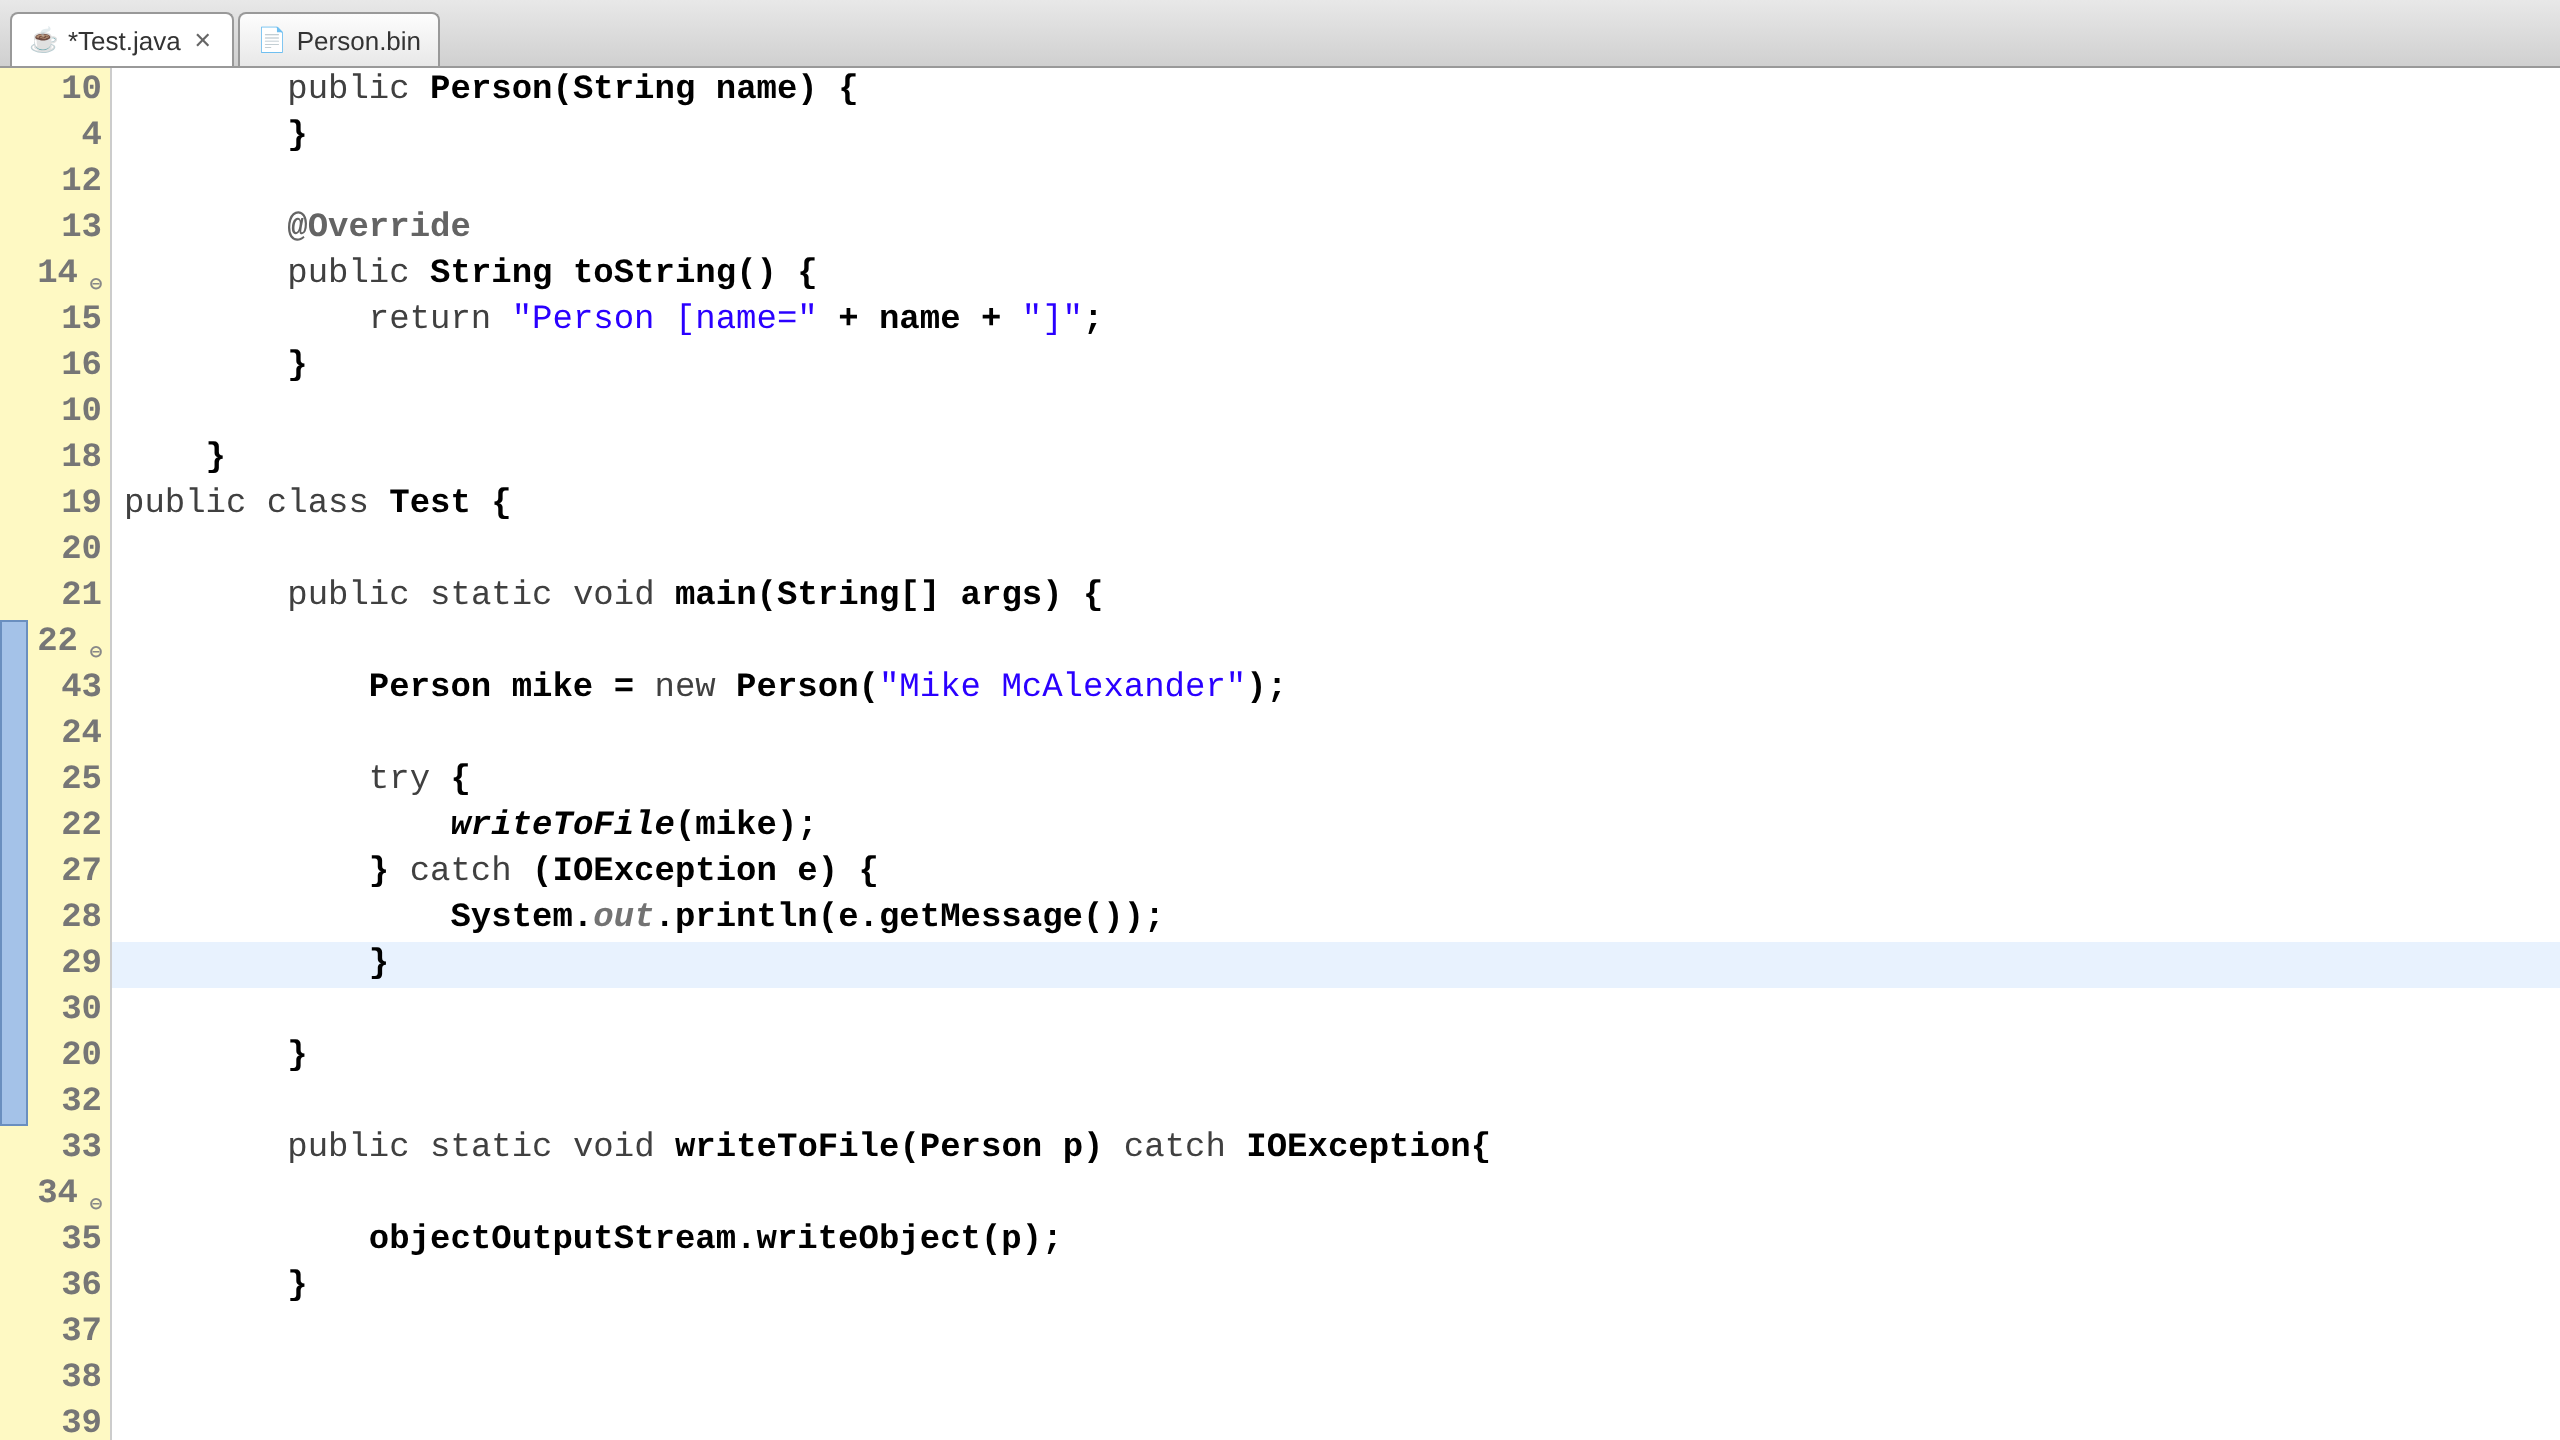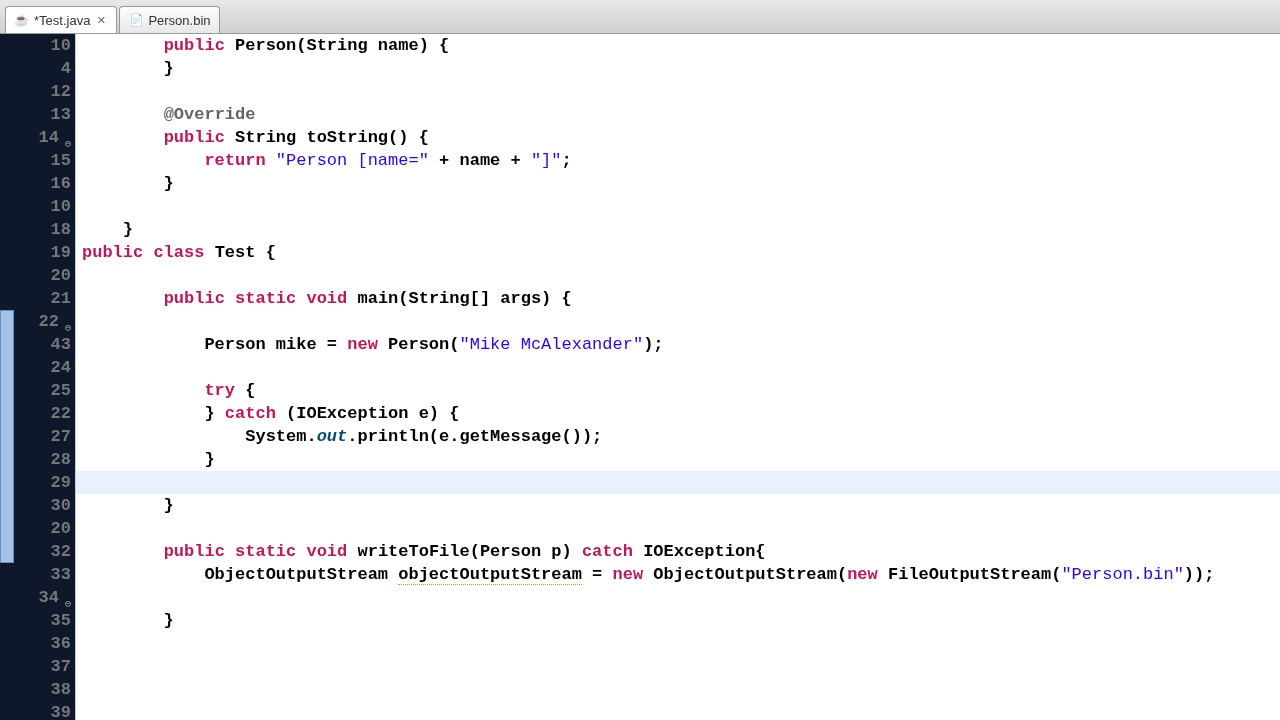--- a/index.html
+++ b/index.html
@@ -44,22 +44,22 @@
   .tab-close {
     width: 14px; height: 14px;
     display:inline-flex; align-items:center; justify-content:center;
     font-size: 11px; color:#666;
   }
   .editor {
     display: flex;
     height: calc(720px - 34px);
   }
   .gutter {
-    width: 76px;
-    background: #0f172a;
+    width: 56px;
+    background: #fef9c3;
     border-right: 1px solid #ccc;
     text-align: right;
     padding-right: 4px;
     color: #767676;
     position: relative;
     user-select: none;
   }
   .gutter .ln {
     height: 23px;
     line-height: 23px;
@@ -69,24 +69,24 @@
   .code {
     flex: 1;
     padding-left: 6px;
     position: relative;
   }
   .code .row {
     height: 23px;
     line-height: 23px;
     white-space: pre;
   }
-  .kw { color: #be185d; font-weight: bold; }
+  .kw { color: #404040; font-weight: normal; }
   .str { color: #2a00ff; font-weight: normal; }
   .ann { color: #646464; font-weight: bold; }
-  .staticf { color: #0c4a6e; font-weight: bold; font-style: italic; }
+  .staticf { color: #737373; font-weight: bold; font-style: italic; }
   .italcall { font-style: italic; }
   .hl-row {
     position: absolute;
     left: 0; right: 0;
     height: 23px;
     background: #e8f2fe;
     z-index: -1;
   }
   .range-bar {
     position: absolute;
@@ -168,25 +168,26 @@
       <div class="row">        }</div>
       <div class="row"></div>
       <div class="row">    }</div>
       <div class="row"><span class="kw">public</span> <span class="kw">class</span> Test {</div>
       <div class="row"></div>
       <div class="row">        <span class="kw">public</span> <span class="kw">static</span> <span class="kw">void</span> main(String[] args) {</div>
       <div class="row"></div>
       <div class="row">            Person mike = <span class="kw">new</span> Person(<span class="str">"Mike McAlexander"</span>);</div>
       <div class="row"></div>
       <div class="row">            <span class="kw">try</span> {</div>
+      <div class="row">                <span class="italcall">writeToFile</span>(mike);</div>
       <div class="row">            } <span class="kw">catch</span> (IOException e) {</div>
       <div class="row">                System.<span class="staticf">out</span>.println(e.getMessage());</div>
       <div class="row">            }</div>
       <div class="row"></div>
       <div class="row">        }</div>
       <div class="row"></div>
       <div class="row">        <span class="kw">public</span> <span class="kw">static</span> <span class="kw">void</span> writeToFile(Person p) <span class="kw">catch</span> IOException{</div>
-      <div class="row">            ObjectOutputStream <span class="warn-underline">objectOutputStream</span> = <span class="kw">new</span> ObjectOutputStream(<span class="kw">new</span> FileOutputStream(<span class="str">"Person.bin"</span>));</div>
       <div class="row"></div>
+      <div class="row">            objectOutputStream.writeObject(p);</div>
       <div class="row">        }</div>
       <div class="row"></div>
     </div>
 </div>
 
 </body></html>

